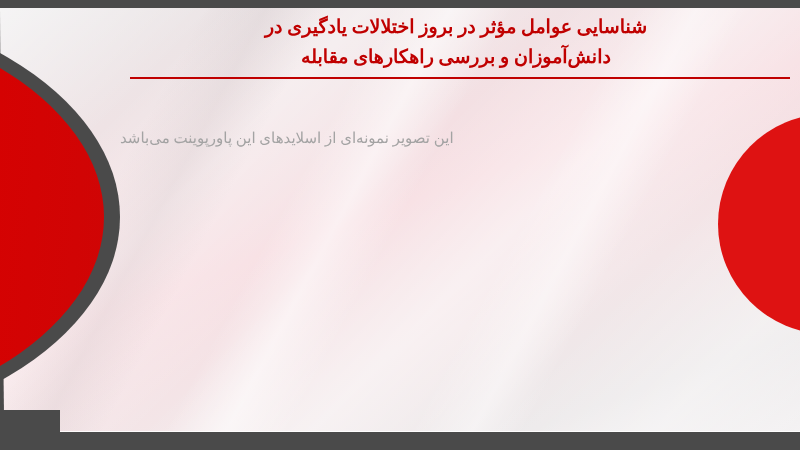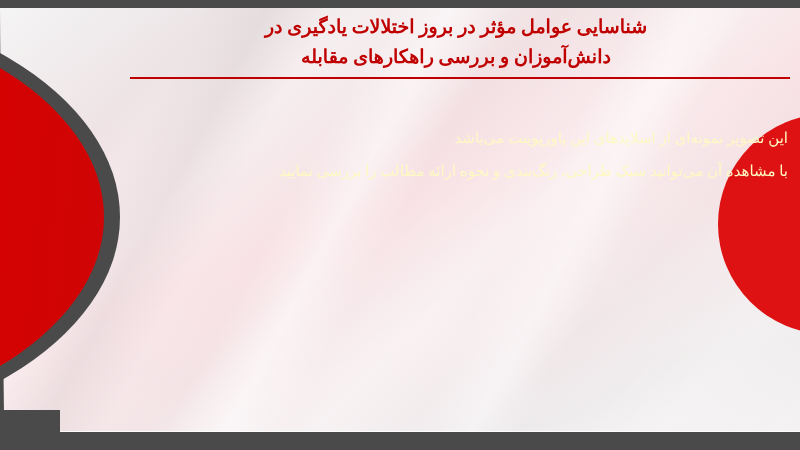--- a/index.html
+++ b/index.html
@@ -127,22 +127,22 @@
     width: 660px;
     height: 2px;
     background: #c00000;
   }
   .body-block {
     position: absolute;
     left: 120px;
     top: 122px;
     width: 668px;
     direction: rtl;
-    text-align: right;
-    color: #fef9c3;
+    text-align: left;
+    color: #a3a3a3;
     font-size: 15px;
     line-height: 33px;
   }
   .body-line {
     display: block;
     white-space: nowrap;
   }
 </style>
 </head>
 <body>
@@ -164,17 +164,16 @@
 
   <div class="content">
 
     <div class="title">شناسایی عوامل مؤثر در بروز اختلالات یادگیری در
 دانش‌آموزان و بررسی راهکارهای مقابله</div>
 
     <div class="title-rule"></div>
 
     <div class="body-block">
       <span class="body-line">این تصویر نمونه‌ای از اسلایدهای این پاورپوینت می‌باشد</span>
-      <span class="body-line">با مشاهده آن می‌توانید سبک طراحی، رنگ‌بندی و نحوه ارائه مطالب را بررسی نمایید</span>
     </div>
 
   </div>
 </div>
 
 </body></html>

